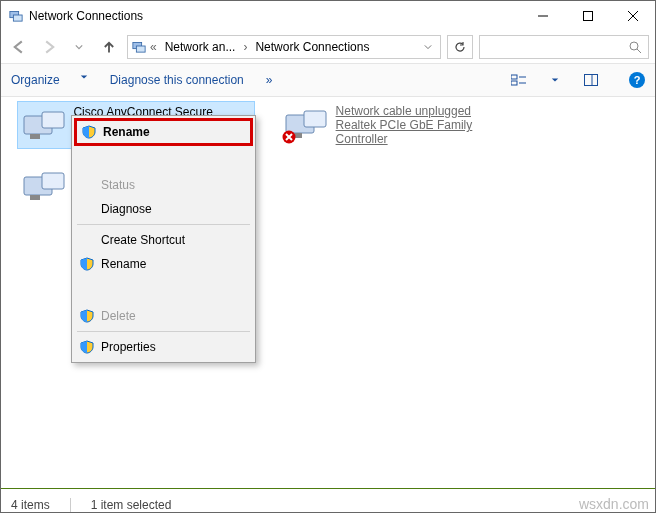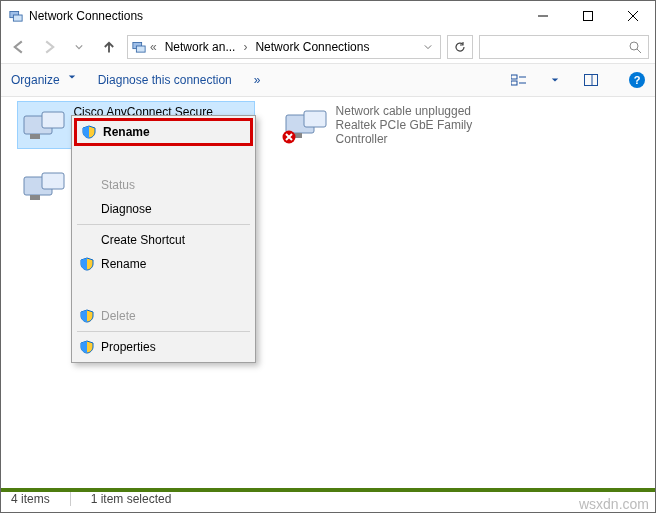--- a/index.html
+++ b/index.html
@@ -62,42 +62,42 @@
     height: 34px;
     border-top: 1px solid #e5e5e5;
     border-bottom: 1px solid #e5e5e5;
     background: #fafafa;
     display: flex;
     align-items: center;
     padding: 0 10px;
     gap: 22px;
     color: #1a4f9c;
   }
-  .cmdbar .cmd { display:flex; align-items:flex-start; gap:8px; }
+  .cmdbar .cmd { display:flex; align-items:flex-start; gap:20px; }
   .cmdbar .spacer { flex:1; }
   .cmdbar .iconbtn { color:#1a4f9c; width:20px; display:flex; justify-content:center;}
   .cmdbar .help { color:#fff; background:#0078d7; border-radius:50%; width:16px; height:16px; display:flex; align-items:center; justify-content:center; font-weight:bold; font-size:11px; margin-left:6px;}
   
   .content {
     position: relative;
     height: calc(100% - 30px - 32px - 34px - 24px);
     background: #fff;
   }
   .adapter {
     position:absolute;
     display:flex;
     align-items:flex-start;
     gap:6px;
     padding:3px;
   }
   .adapter.selected { background:#cce8ff; border:1px solid #99d1ff; }
   .adapter .icon-box { width:48px; height:40px; display:flex; align-items:center; justify-content:center; position:relative;}
   .adapter .labels { line-height:14px; }
   .adapter .name { color:#000; }
-  .adapter .sub { color:#6d6d6d; }
+  .adapter .sub { color:#6d6d6d;text-decoration:underline; }
   
   .nic { width:44px; height:34px; }
   .redx { position:absolute; bottom:0; left:0; width:14px; height:14px; }
   .wifi-bars { position:absolute; bottom:0; right:2px; display:flex; align-items:flex-end; gap:1px;}
   .wifi-bars span { width:3px; background:#2fa82f; display:block;}
   
   .ctxmenu {
     position:absolute;
     top: 122px;
     left: 70px;
@@ -117,22 +117,22 @@
     font-weight: bold;
     height:28px;
   }
   .ctxmenu .sep { height:1px; background:#d0d0d0; margin:3px 2px; }
   .ctxmenu .shield {
     position:absolute; left:5px; width:14px; height:14px; display:flex;
   }
   
   .statusbar {
     position:absolute; bottom:0; left:0; right:0;
-    height:24px; border-top:4px solid #4d7c0f;
-    display:flex; align-items:flex-start; padding:0 10px; gap:20px;
+    height:24px; border-top:1px solid #4d7c0f;
+    display:flex; align-items:flex-end; padding:0 10px; gap:20px;
     color:#444; font-size:12px; background:#fff;margin-top:11px;
   }
   .statusbar .divider { width:1px; height:14px; background:#ccc; }
   .watermark { position:absolute; right:6px; bottom:0; font-size:14px; color:#bbb; }
 </style>
 </head>
 <body>
 
 <div class="titlebar">
   <span>

